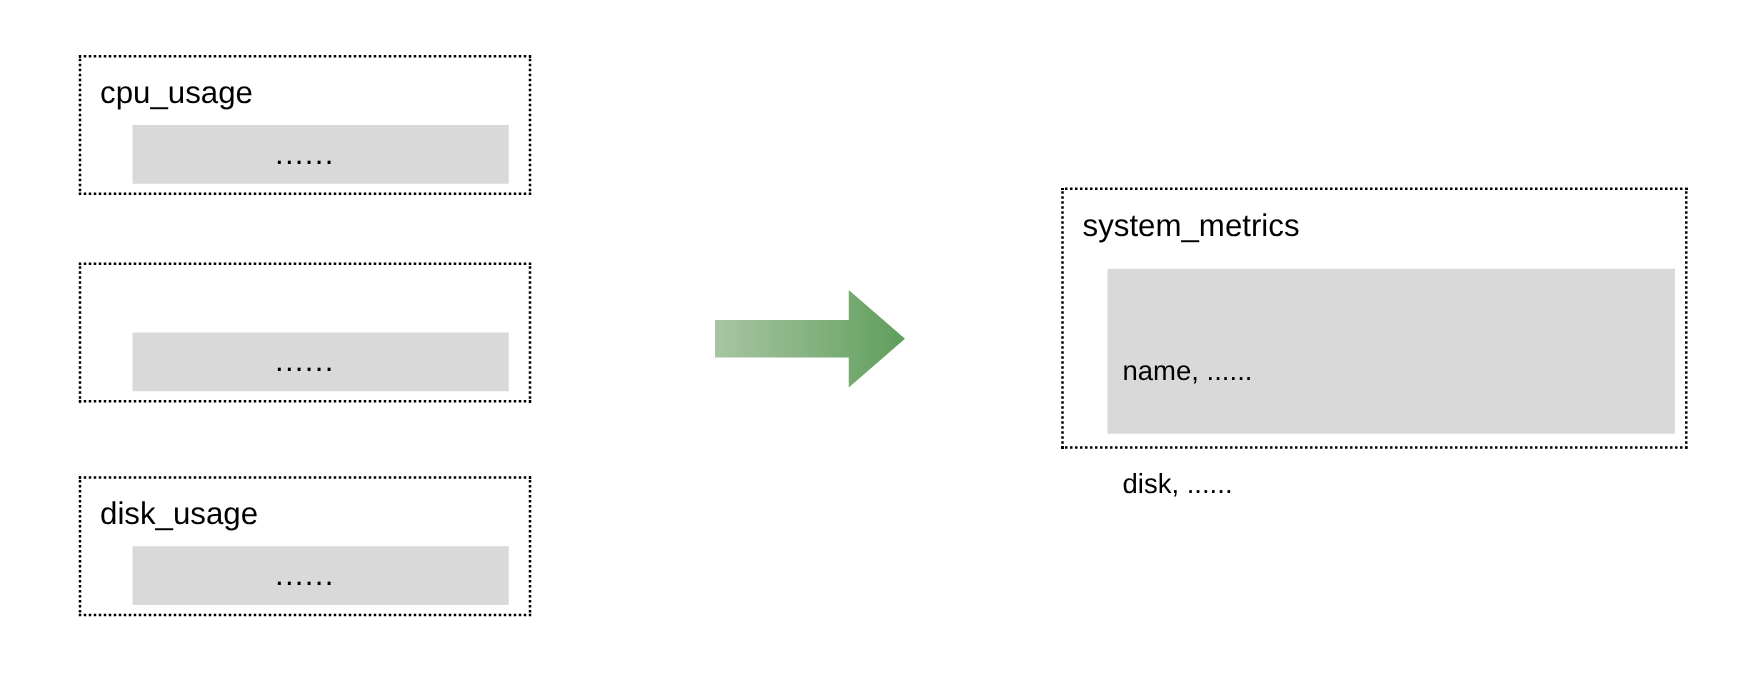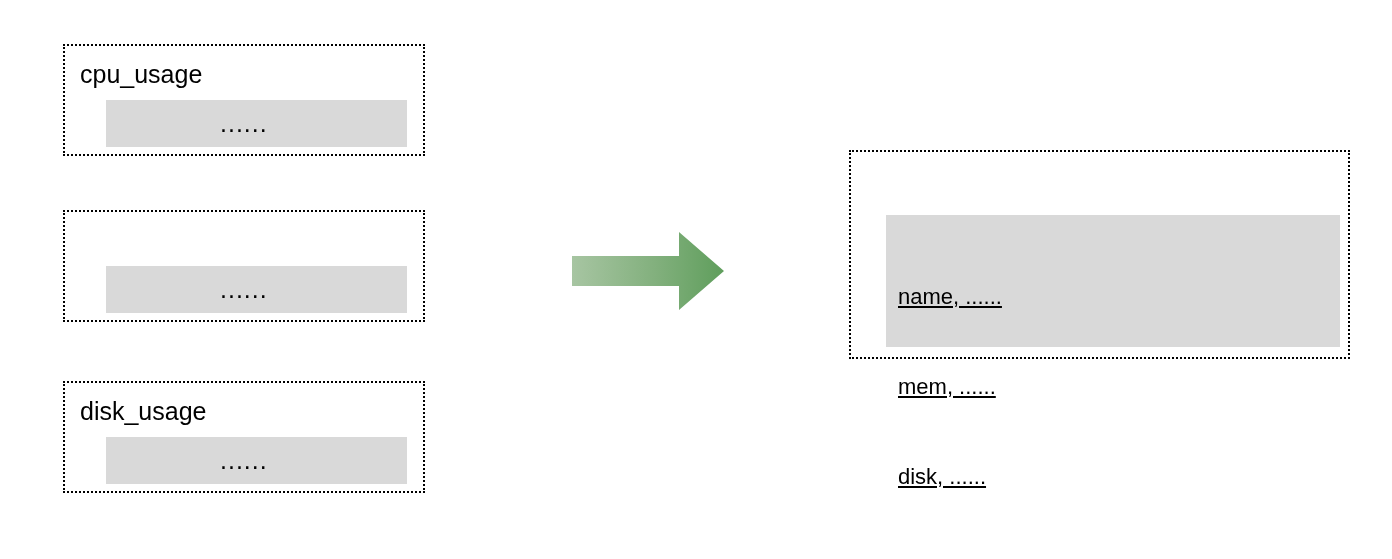--- a/index.html
+++ b/index.html
@@ -54,21 +54,20 @@
     white-space: nowrap;
     letter-spacing: 1px;
   }
 
   .payload-lines {
     position: absolute;
     white-space: pre;
   }
   .payload-line {
     white-space: nowrap;
-    text-decoration: underline;
   }
 
   
   .src-1 { left: 63px;  top: 44px;  width: 362px; height: 112px; }
   .src-2 { left: 63px;  top: 210px; width: 362px; height: 112px; }
   .src-3 { left: 63px;  top: 381px; width: 362px; height: 112px; }
 
   .src-title {
     left: 15px;
     top: 13px;
@@ -158,22 +157,22 @@
           <stop offset="0%" stop-color="#a7c5a2"></stop>
           <stop offset="55%" stop-color="#82b07d"></stop>
           <stop offset="100%" stop-color="#5f9e5c"></stop>
         </linearGradient>
       </defs>
       <path d="M 0,26 L 107,26 L 107,2 L 152,41 L 107,80 L 107,56 L 0,56 Z" fill="url(#arrowGrad)"></path>
     </svg>
   </div>
 
   <div class="node dst-1">
+    <div class="node-title dst-title">system_metrics</div>
     <div class="payload dst-payload">
       <div class="payload-lines dst-lines">
         <div class="payload-line">name, ......</div>
-        <div class="payload-line">mem, ......</div>
         <div class="payload-line">disk, ......</div>
       </div>
     </div>
   </div>
 
 </div>
 
 </body></html>

